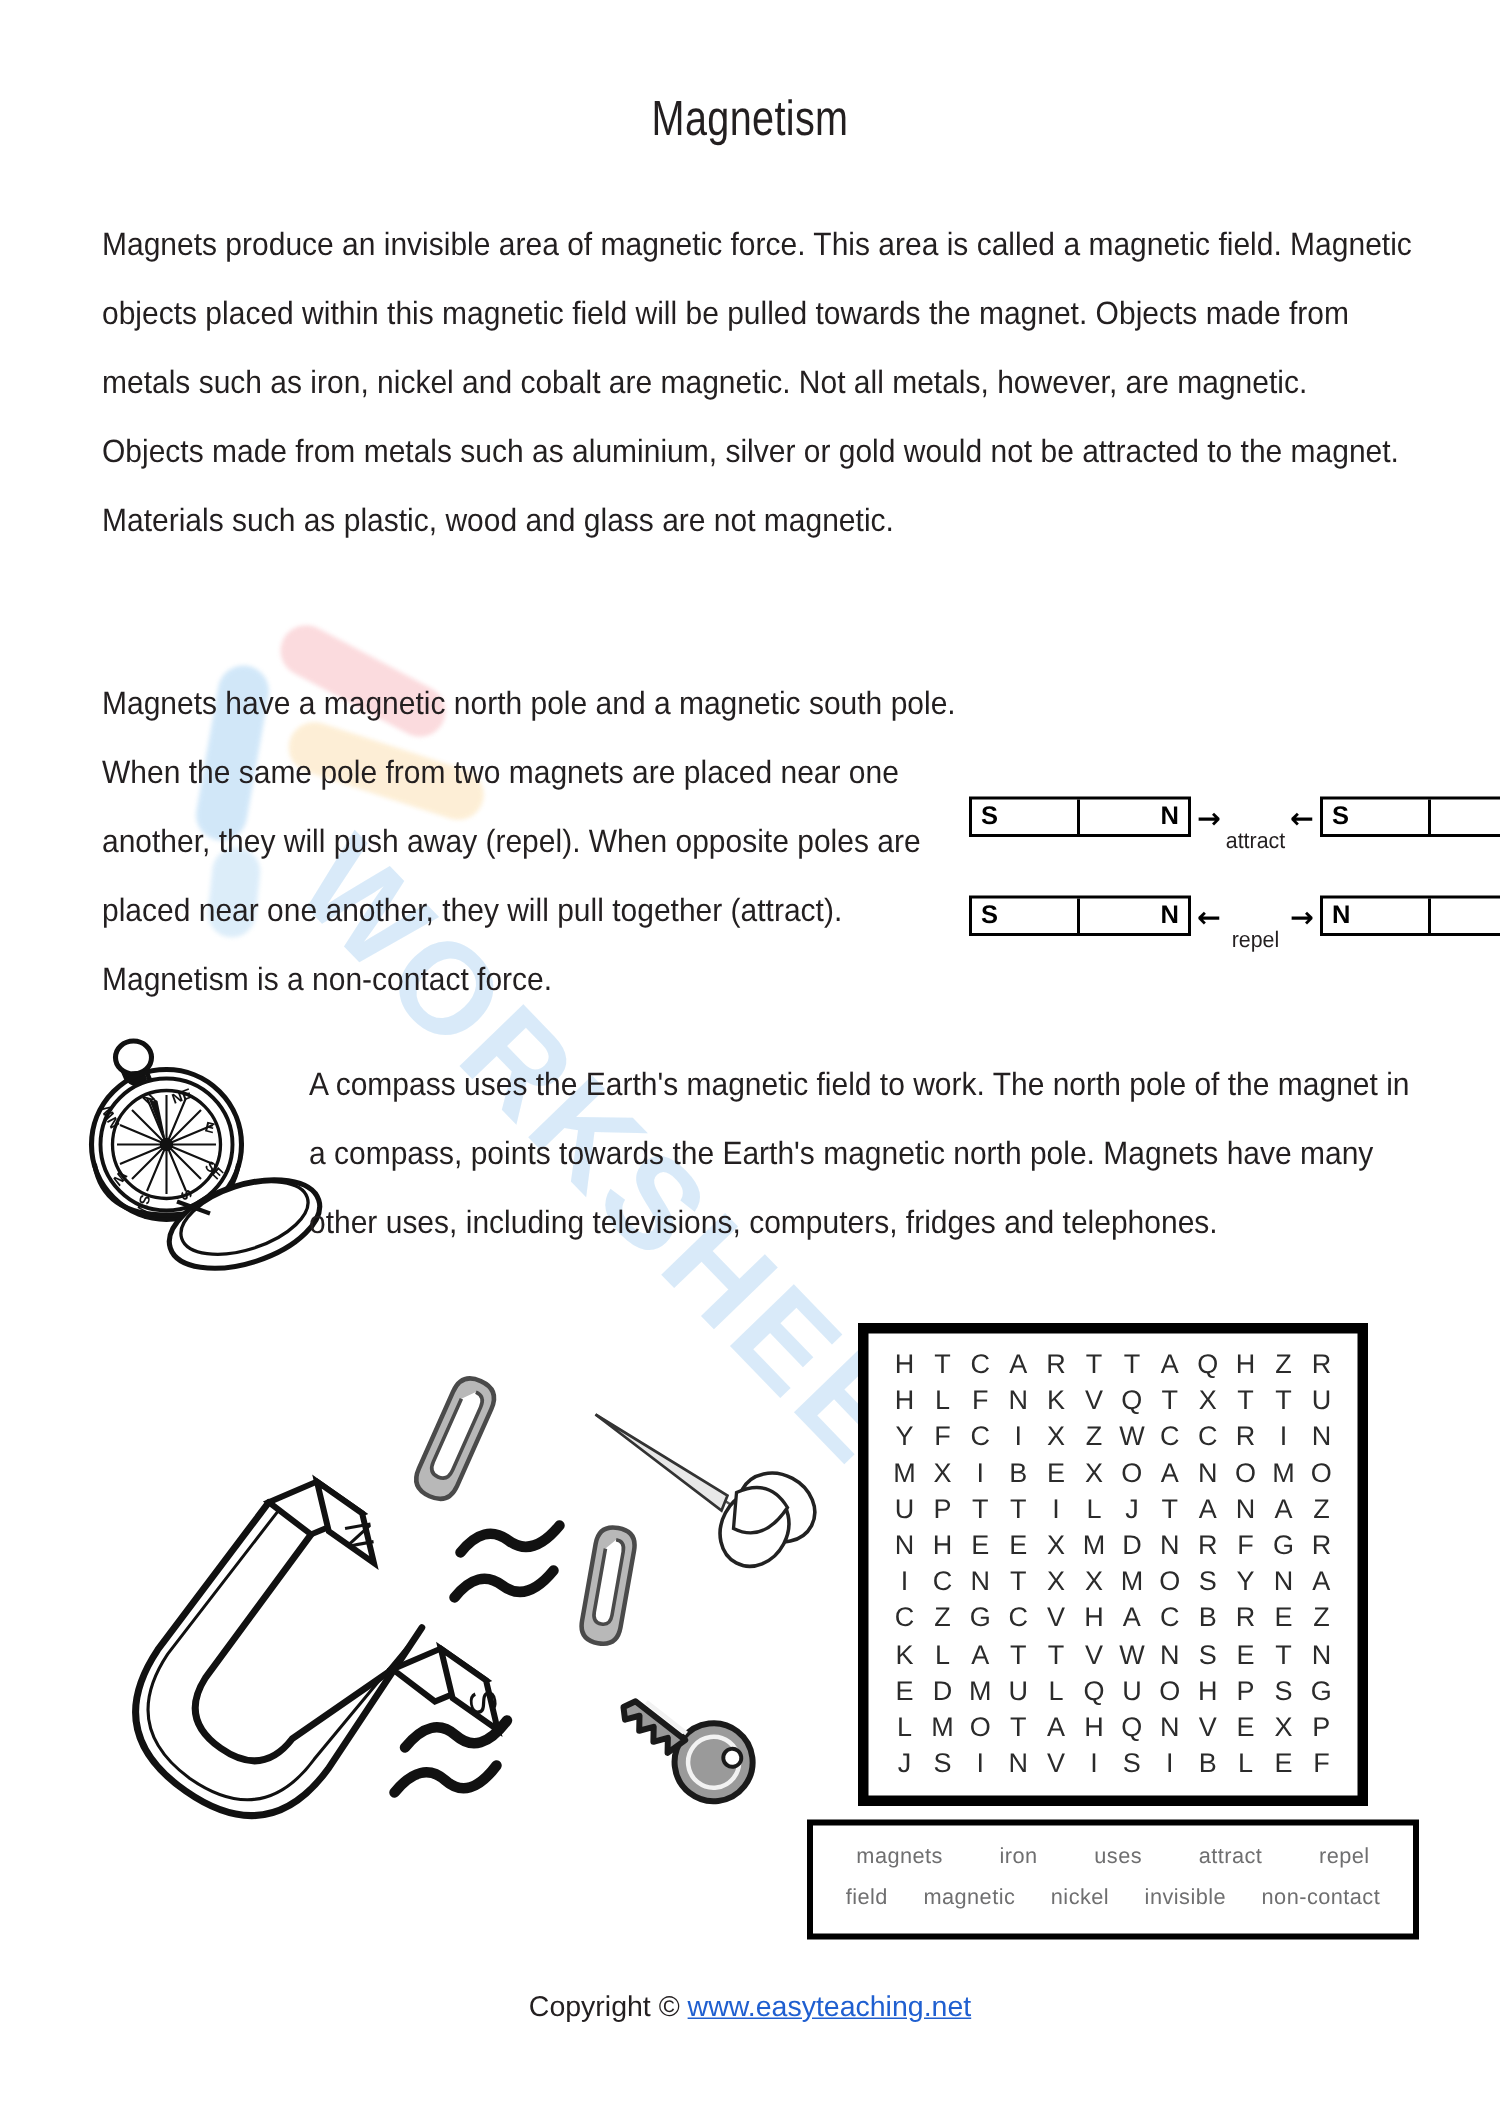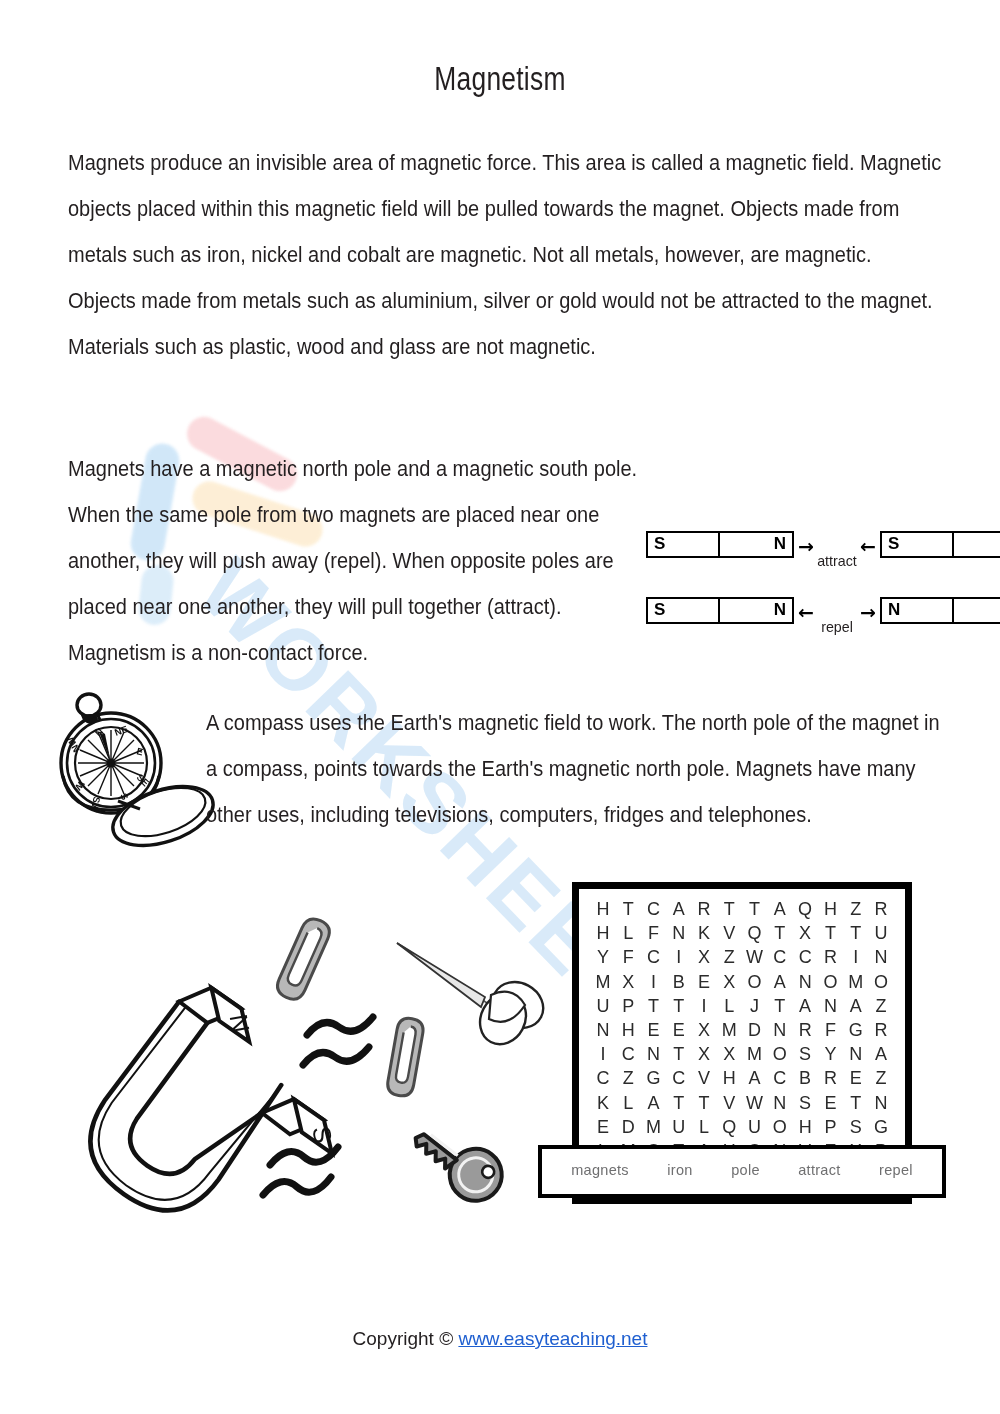--- a/index.html
+++ b/index.html
@@ -189,21 +189,21 @@
     font-family: "Liberation Sans", sans-serif;
     font-size: 18px;
     line-height: 24.2px;
     color: #2b2b2b;
     font-weight: 300;
   }
 
   .wordbank {
     position: absolute;
     left: 538px;
-    top: 1145px;
+    top: 1213px;
     width: 408px;
     border: 4px solid #000;
     background: #fff;
     box-sizing: border-box;
     padding: 8px 10px 10px 10px;
   }
   .wb-row {
     display: flex;
     justify-content: space-around;
     align-items: center;
@@ -574,24 +574,31 @@
         <span class="ws-cell">L</span>
         <span class="ws-cell">E</span>
         <span class="ws-cell">F</span>
       </div>
     </div>
 
     <div class="wordbank">
       <div class="wb-row">
         <span class="wb-word">magnets</span>
         <span class="wb-word">iron</span>
-        <span class="wb-word">pole</span>
+        <span class="wb-word">uses</span>
         <span class="wb-word">attract</span>
         <span class="wb-word">repel</span>
       </div>
+      <div class="wb-row">
+        <span class="wb-word">field</span>
+        <span class="wb-word">magnetic</span>
+        <span class="wb-word">nickel</span>
+        <span class="wb-word">invisible</span>
+        <span class="wb-word">non-contact</span>
+      </div>
     </div>
 
     <div class="footer">
       <span>Copyright © </span><a href="#">www.easyteaching.net</a>
     </div>
 
   </div>
 </div>
 
 </body></html>

